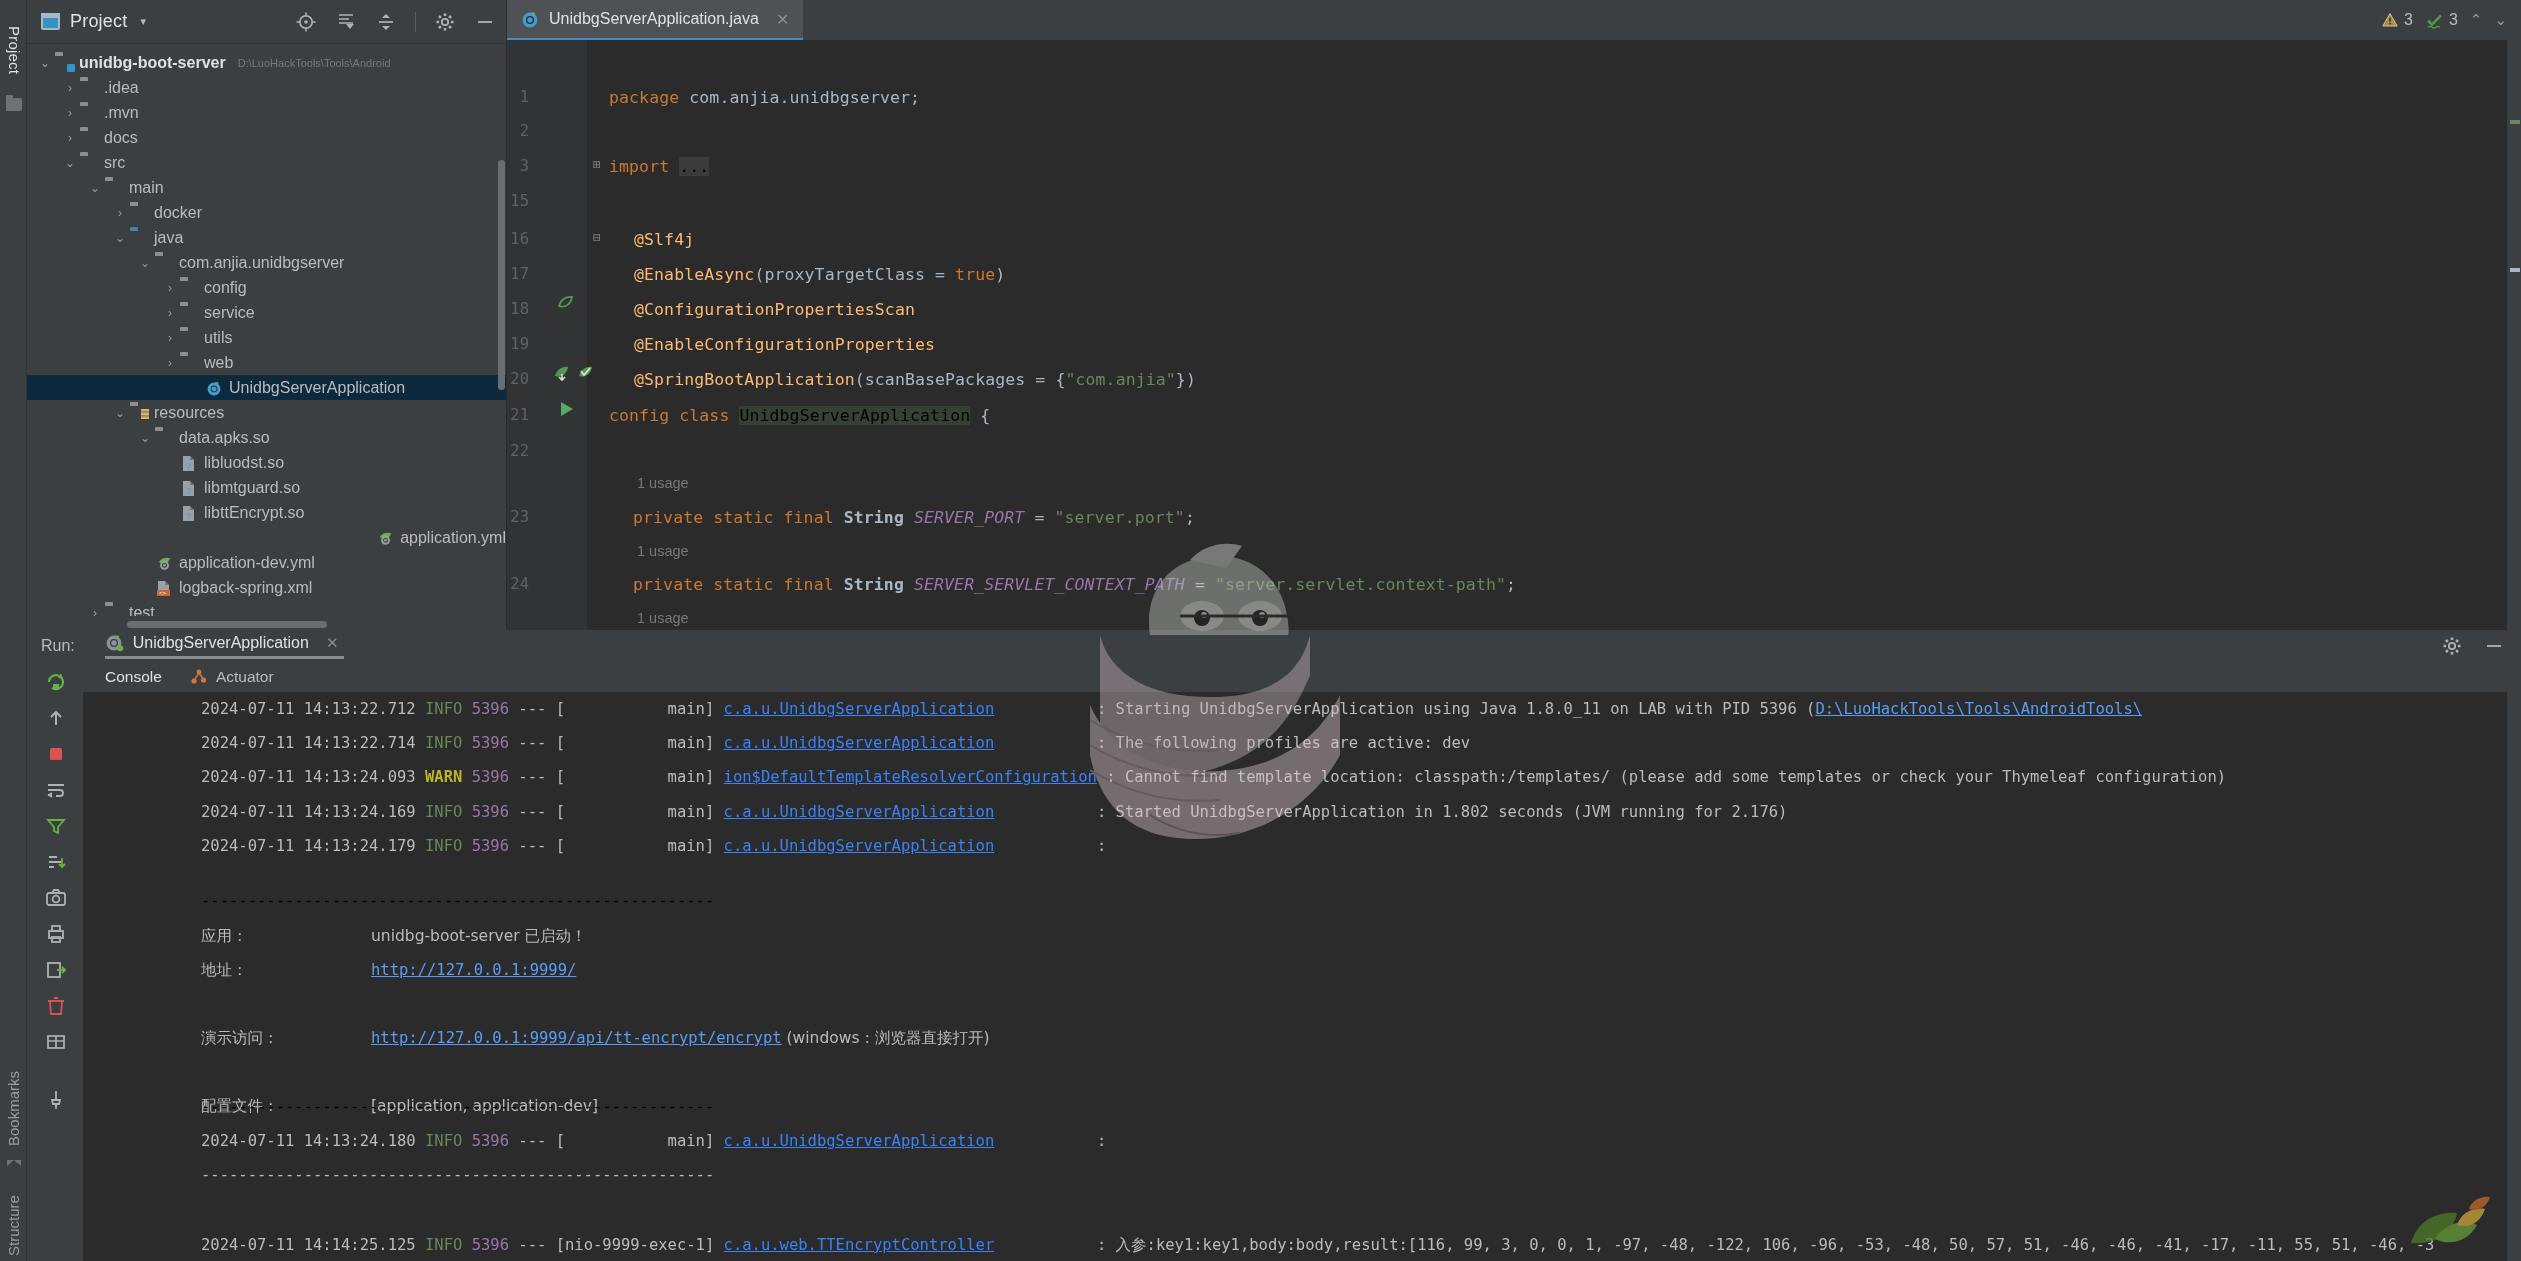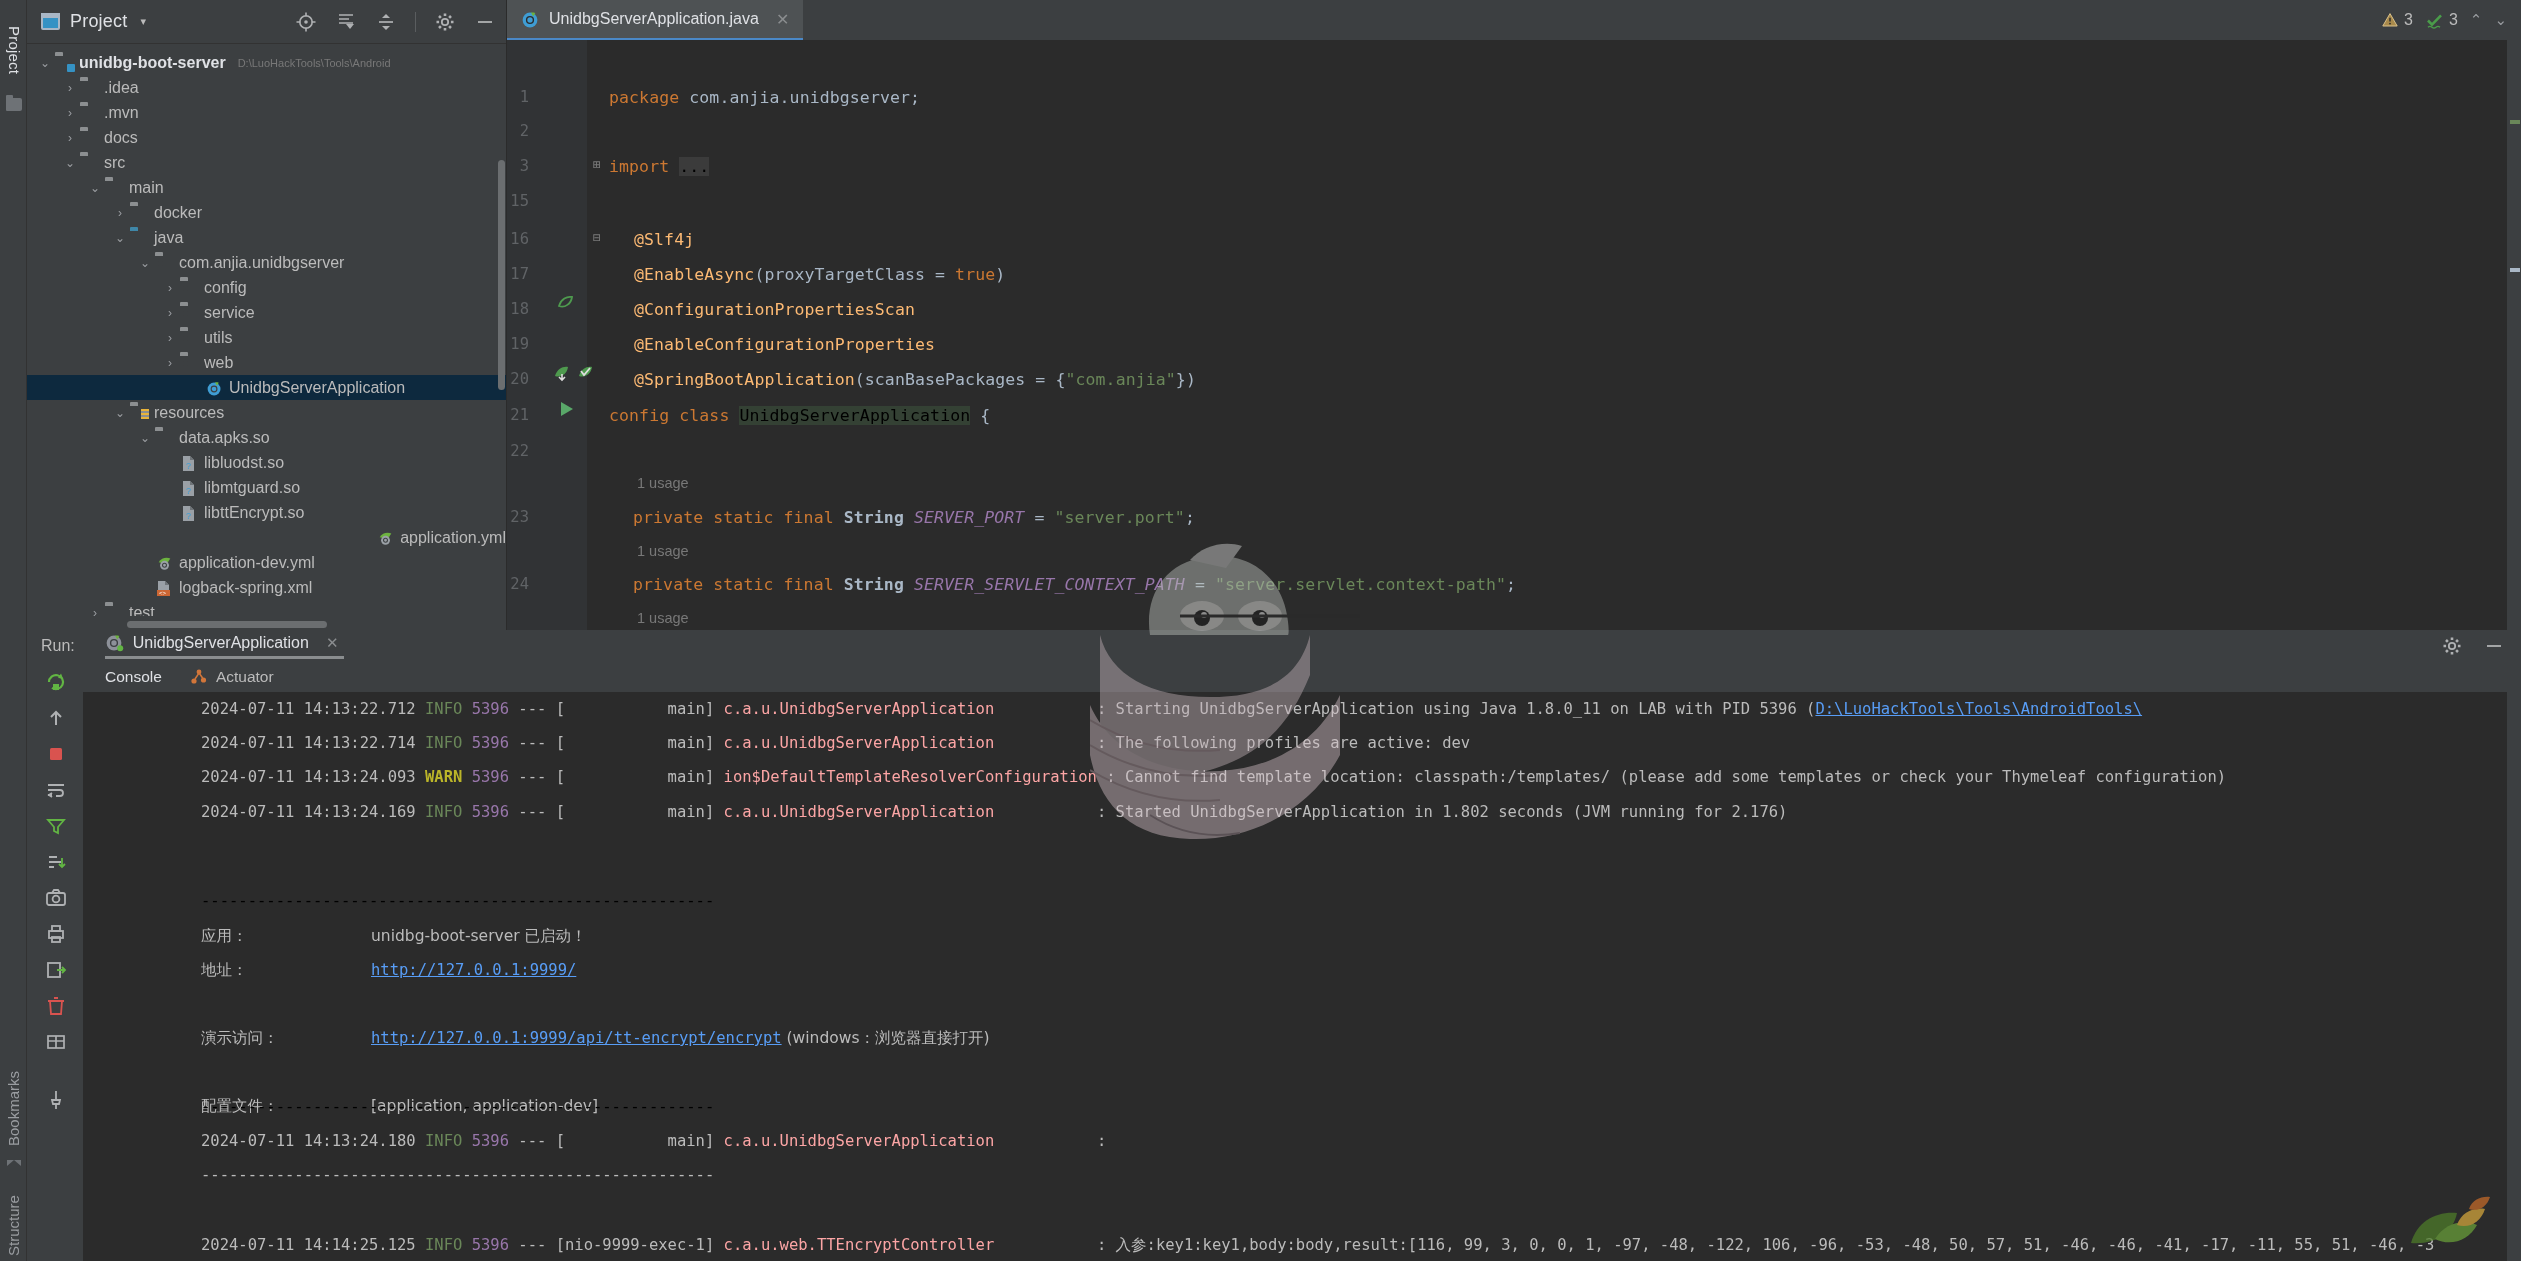--- a/index.html
+++ b/index.html
@@ -158,21 +158,21 @@
   .ct.active { color:#dfe1e5; }
   .console { position:absolute; top:30px; left:0; right:0; bottom:0;
     background:#2b2b2b; overflow:hidden;
     font-family:"DejaVu Sans Mono", monospace; font-size:15.5px; }
   .cl { position:absolute; white-space:pre; left:118px; }
   .c-ts { color:#bbbbbb; }
   .c-info { color:#6a8759; }
   .c-warn { color:#bbb529;font-weight:bold; }
   .c-pid { color:#9876aa; }
   .c-thr { color:#bbbbbb; }
-  .c-lg { color:#fca5a5; }
+  .c-lg { color:#3b82f6;text-decoration:underline; }
   .c-msg { color:#bbbbbb; }
   .c-link { color:#589df6; text-decoration:underline; }
   .c-dash { color:#bbbbbb; }
   .c-cn { color:#bbbbbb; font-family:"DejaVu Sans", sans-serif; }
 
   
   .right-strip { position:absolute; right:0; top:0; width:14px; height:1261px;
     background:#3c3f41; z-index:30; }
   .rs-mark { position:absolute; right:1px; width:10px; height:4px; background:#6a8759; }
 
@@ -618,20 +618,21 @@
                 </svg>
             </span>
             <span>Actuator</span>
           </div>
         </div>
         <div class="console" id="console">
             <div class="cl" style="top: 8px;"><span class="c-ts">2024-07-11 14:13:22.712 </span><span class="c-info">INFO</span><span class="c-msg"> </span><span class="c-pid">5396</span><span class="c-dash"> --- [</span><span class="c-thr">           main] </span><span class="c-lg">c.a.u.UnidbgServerApplication</span><span class="c-msg">           : </span><span class="c-msg">Starting UnidbgServerApplication using Java 1.8.0_11 on LAB with PID 5396 (</span><span class="c-link">D:\LuoHackTools\Tools\AndroidTools\</span></div>
             <div class="cl" style="top: 42px;"><span class="c-ts">2024-07-11 14:13:22.714 </span><span class="c-info">INFO</span><span class="c-msg"> </span><span class="c-pid">5396</span><span class="c-dash"> --- [</span><span class="c-thr">           main] </span><span class="c-lg">c.a.u.UnidbgServerApplication</span><span class="c-msg">           : </span><span class="c-msg">The following profiles are active: dev</span></div>
             <div class="cl" style="top: 76px;"><span class="c-ts">2024-07-11 14:13:24.093 </span><span class="c-warn">WARN</span><span class="c-msg"> </span><span class="c-pid">5396</span><span class="c-dash"> --- [</span><span class="c-thr">           main] </span><span class="c-lg">ion$DefaultTemplateResolverConfiguration</span><span class="c-msg"> : </span><span class="c-msg">Cannot find template location: classpath:/templates/ (please add some templates or check your Thymeleaf configuration)</span></div>
             <div class="cl" style="top: 111px;"><span class="c-ts">2024-07-11 14:13:24.169 </span><span class="c-info">INFO</span><span class="c-msg"> </span><span class="c-pid">5396</span><span class="c-dash"> --- [</span><span class="c-thr">           main] </span><span class="c-lg">c.a.u.UnidbgServerApplication</span><span class="c-msg">           : </span><span class="c-msg">Started UnidbgServerApplication in 1.802 seconds (JVM running for 2.176)</span></div>
+            <div class="cl" style="top: 145px;"><span class="c-ts">2024-07-11 14:13:24.179 </span><span class="c-info">INFO</span><span class="c-msg"> </span><span class="c-pid">5396</span><span class="c-dash"> --- [</span><span class="c-thr">           main] </span><span class="c-lg">c.a.u.UnidbgServerApplication</span><span class="c-msg">           : </span></div>
             <div class="cl" style="top: 200px; left: 118px;">-------------------------------------------------------</div>
             <div class="cl" style="top: 234px; left: 118px;"><span class="c-cn" style="display: inline-block; width: 170px;">应用：</span><span class="c-cn">unidbg-boot-server 已启动！</span></div>
             <div class="cl" style="top: 268px; left: 118px;"><span class="c-cn" style="display: inline-block; width: 170px;">地址：</span><span class="c-link">http://127.0.0.1:9999/</span></div>
             <div class="cl" style="top: 336px; left: 118px;"><span class="c-cn" style="display: inline-block; width: 170px;">演示访问：</span><span class="c-link">http://127.0.0.1:9999/api/tt-encrypt/encrypt</span><span class="c-cn"> (windows：浏览器直接打开)</span></div>
             <div class="cl" style="top: 404px; left: 118px;"><span class="c-cn" style="display: inline-block; width: 170px;">配置文件：</span><span class="c-cn">[application, application-dev]</span></div>
             <div class="cl" style="top: 406px; left: 118px;">-------------------------------------------------------</div>
             <div class="cl" style="top: 440px;"><span class="c-ts">2024-07-11 14:13:24.180 </span><span class="c-info">INFO</span><span class="c-msg"> </span><span class="c-pid">5396</span><span class="c-dash"> --- [</span><span class="c-thr">           main] </span><span class="c-lg">c.a.u.UnidbgServerApplication</span><span class="c-msg">           : </span></div>
             <div class="cl" style="top: 474px;"><span class="c-msg">-------------------------------------------------------</span></div>
             <div class="cl" style="top: 543px;"><span class="c-ts">2024-07-11 14:14:25.125 </span><span class="c-info">INFO</span><span class="c-msg"> </span><span class="c-pid">5396</span><span class="c-dash"> --- [</span><span class="c-thr">nio-9999-exec-1] </span><span class="c-lg">c.a.u.web.TTEncryptController</span><span class="c-msg">           : </span><span class="c-msg">入参:key1:key1,body:body,result:[116, 99, 3, 0, 0, 1, -97, -48, -122, 106, -96, -53, -48, 50, 57, 51, -46, -46, -41, -17, -11, 55, 51, -46, -3</span></div>
           </div>

